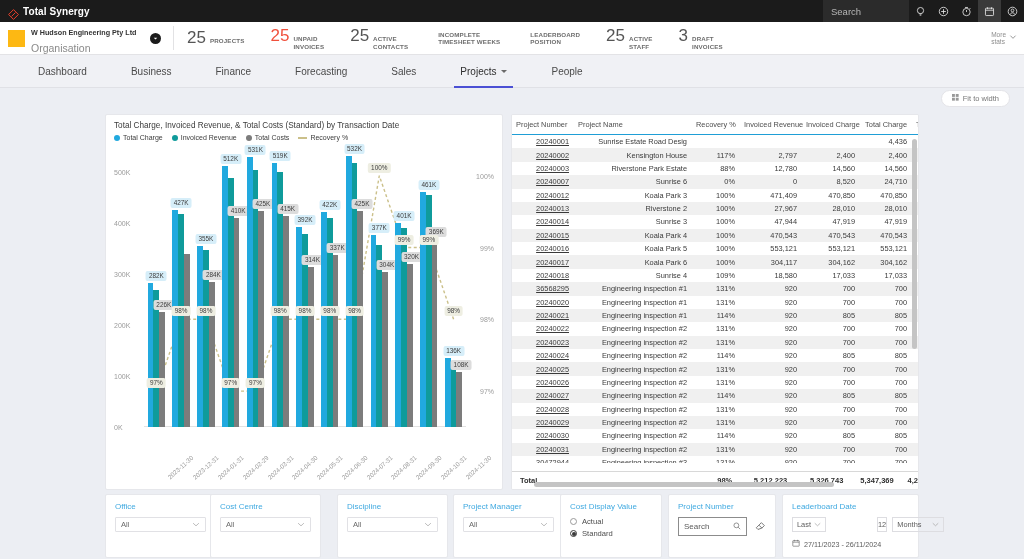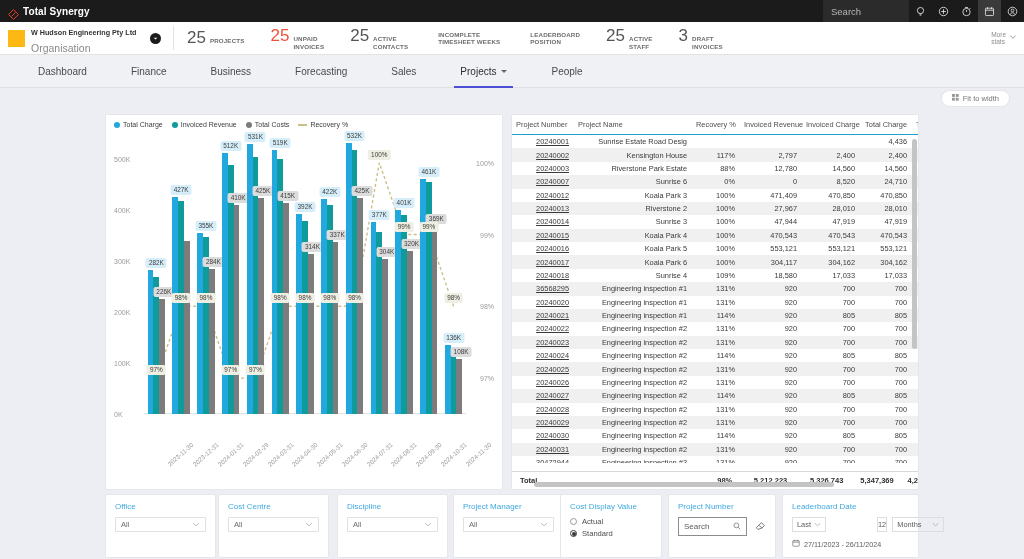--- a/index.html
+++ b/index.html
@@ -316,24 +316,24 @@
         </svg>
     </span>
   </div>
 </div>
 
 <div class="navtabs">
   <div class="navtab">
       <span>Dashboard</span>
     </div>
   <div class="navtab">
+      <span>Business</span>
+    </div>
+  <div class="navtab">
       <span>Finance</span>
-    </div>
-  <div class="navtab">
-      <span>Business</span>
     </div>
   <div class="navtab">
       <span>Forecasting</span>
     </div>
   <div class="navtab">
       <span>Sales</span>
     </div>
   <div class="navtab active">
     <span>Projects</span>
     <span class="tri"></span>
@@ -353,20 +353,21 @@
           <rect x="4.3" y="4.3" width="3.3" height="3.3"></rect>
         </svg>
     </span>
     <span>Fit to width</span>
   </div>
 </div>
 
 <div class="canvas">
 
   <div class="card" id="chart-card">
+    <div class="chart-title">Total Charge, Invoiced Revenue, &amp; Total Costs (Standard) by Transaction Date</div>
     <div class="legend">
       <span class="lg">
         <span class="lg-dot" style="background:#21a9df"></span>
         <span>Total Charge</span>
       </span>
       <span class="lg">
         <span class="lg-dot" style="background:#0f9b9b"></span>
         <span>Invoiced Revenue</span>
       </span>
       <span class="lg">
@@ -788,21 +789,21 @@
     <div class="fc-select">
       <span>All</span>
       <span class="cv">
         <svg width="8" height="5" viewBox="0 0 9 6" fill="none" stroke="#b0b0b0" stroke-width="1">
             <path d="M1 1.4 L4.5 4.6 L8 1.4"></path>
           </svg>
       </span>
     </div>
   </div>
 
-  <div class="fcard" style="left:218px;width:111px">
+  <div class="fcard" style="left:210px;width:111px">
     <div class="fc-title">Cost Centre</div>
     <div class="fc-select">
       <span>All</span>
       <span class="cv">
         <svg width="8" height="5" viewBox="0 0 9 6" fill="none" stroke="#b0b0b0" stroke-width="1">
             <path d="M1 1.4 L4.5 4.6 L8 1.4"></path>
           </svg>
       </span>
     </div>
   </div>

